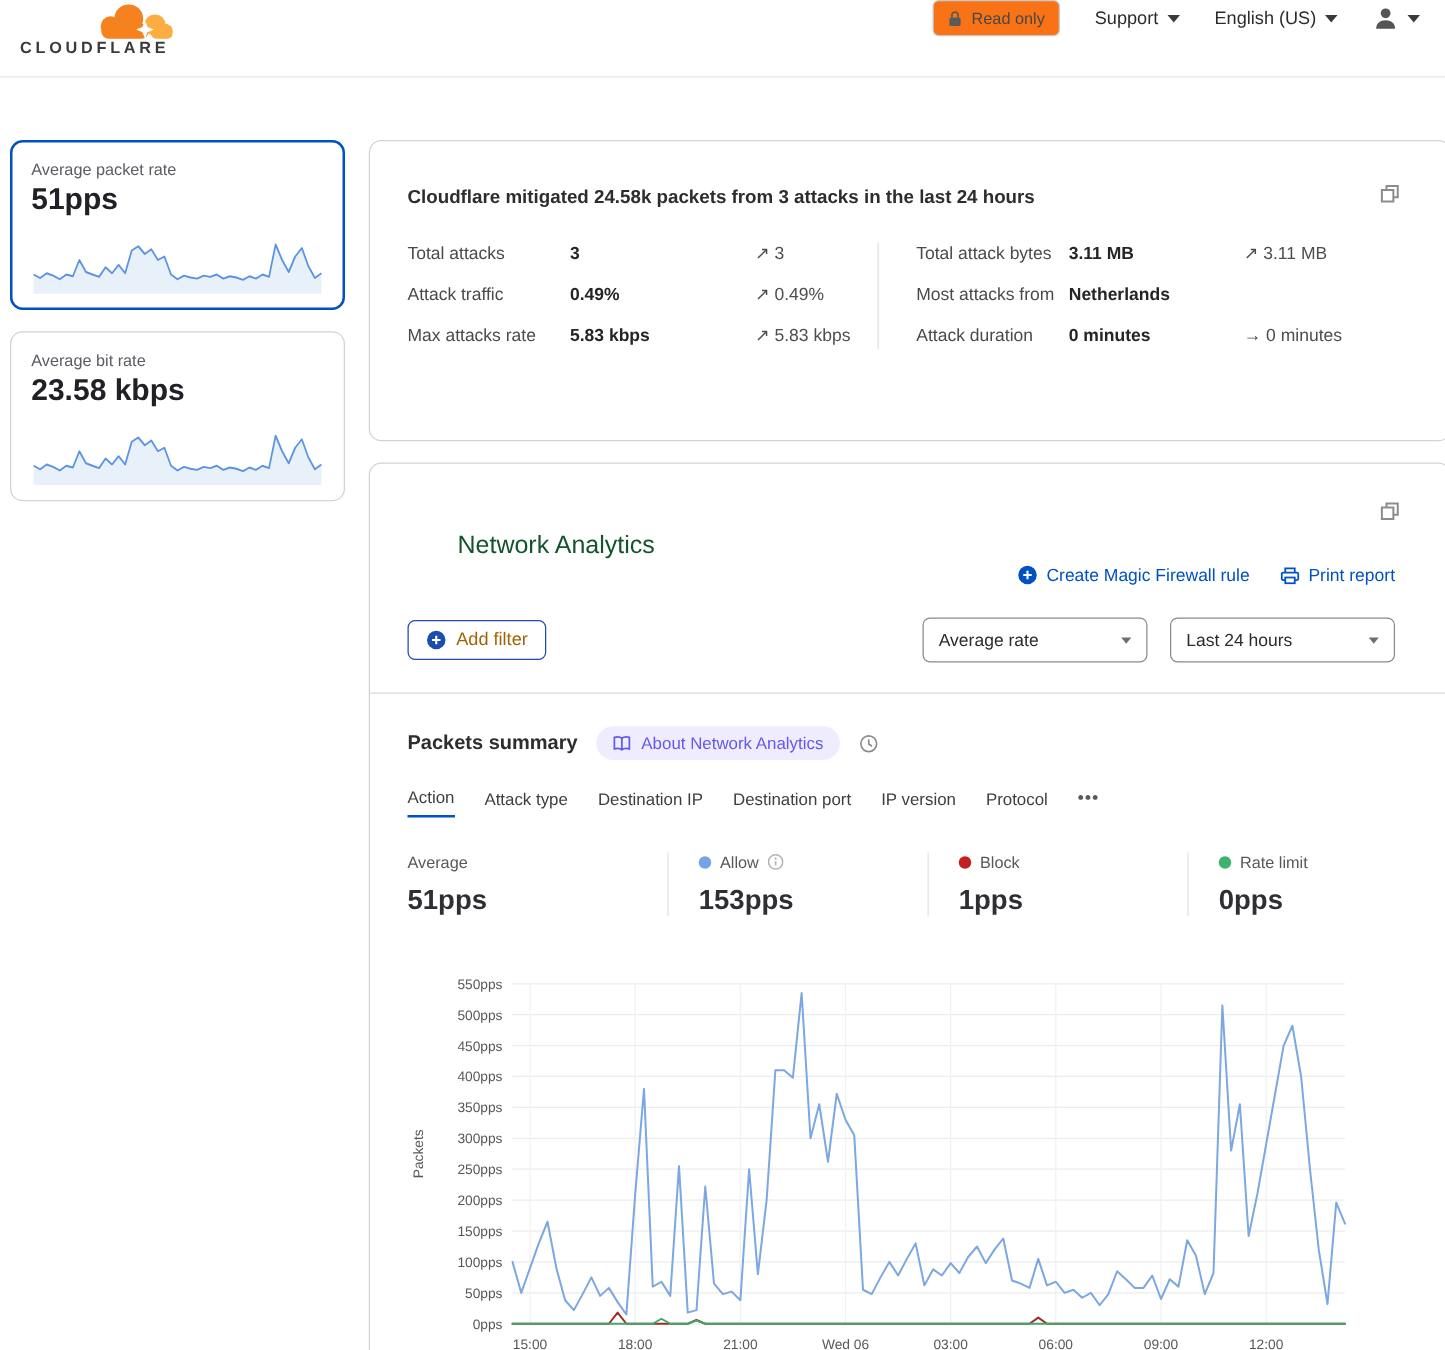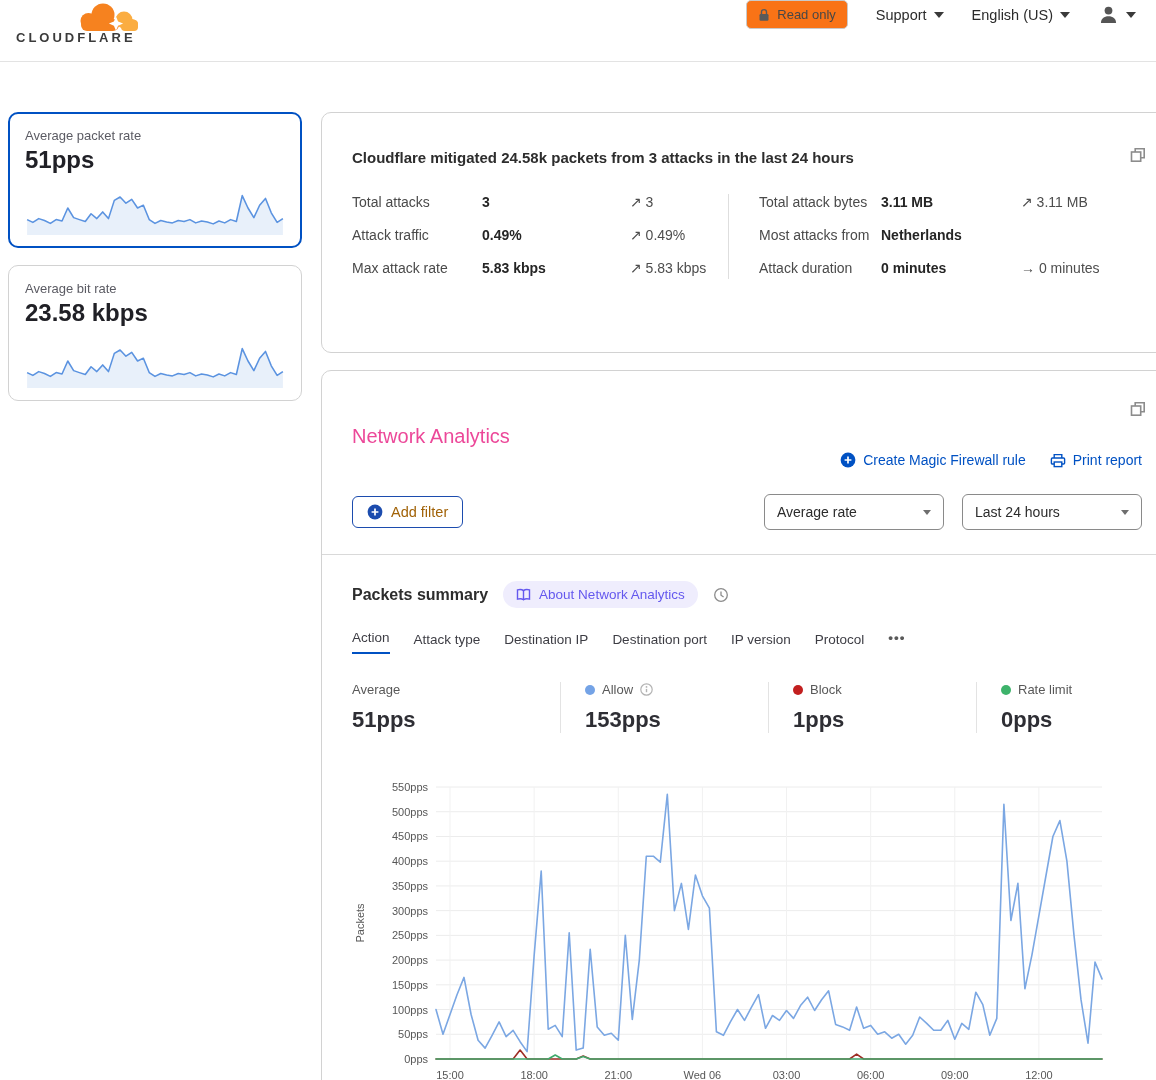--- a/index.html
+++ b/index.html
@@ -14,21 +14,21 @@
   .logo-text { position:absolute; left:0; bottom:5px; font-size:13px; font-weight:800;
     letter-spacing:3px; color:#3b3b3b; }
   .topbar-right { display:flex; align-items:center; gap:28px; }
   .readonly-chip { display:flex; align-items:center; gap:7px; border:1px solid #c9c9c9;
     background:#f97316; border-radius:5px; padding:6px 11px; font-size:13px; color:#474747; }
   .menu-item { display:flex; align-items:center; gap:7px; font-size:14.5px; color:#2b2b2b; cursor:pointer; }
   .caret { width:0; height:0; border:5px solid transparent; border-top:6px solid #3a3a3a; margin-top:5px; }
 
   
   .content { display:flex; gap:19px; padding:50px 0 0 8px; align-items:flex-start; }
-  .sidebar { width:294px; flex:none; }
+  .sidebar { width:268px; flex:none; }
   .main { width:866px; flex:none; }
 
   
   .side-card { border:1px solid #d2d2d2; border-radius:10px; background:#fff;
     padding:15px 16px 11px; margin-bottom:17px; }
   .side-card.active { border:2px solid #0051c3; padding:14px 15px 10px; }
   .side-card-title { font-size:13px; color:#5b5b63; margin-bottom:3px; }
   .side-card-value { font-size:24px; font-weight:700; color:#202026; margin-bottom:6px; }
   .spark { display:block; width:100%; height:56px; }
 
@@ -46,21 +46,21 @@
   .stats-group.right { grid-template-columns:112px 130px auto; width:auto; }
   .stat-label { color:#4a4a4a; line-height:1.5; }
   .stat-value { font-weight:700; color:#252525; line-height:1.5; }
   .stat-trend { color:#4d4d4d; line-height:1.5; white-space:nowrap; }
   .divider-v { width:1px; background:#dedede; margin:2px 30px 0 4px; }
 
   
   .analytics-head { padding:33px 30px 24px; border-bottom:1px solid #d9d9d9; }
   .analytics-title-row { display:flex; justify-content:space-between; align-items:center;
     margin-bottom:26px; padding-right:14px; }
-  .analytics-title { font-size:20px; font-weight:500; color:#ec4899; }
+  .analytics-title { font-size:20px; font-weight:500; color:#14532d;margin-left:40px; }
   .head-links { display:flex; gap:24px;margin-top:48px; }
   .blue-link { display:flex; align-items:center; gap:7px; font-size:14px; color:#0051c3; cursor:pointer; }
   .filter-row { display:flex; justify-content:space-between; align-items:center; padding-right:14px; }
   .add-filter { display:flex; align-items:center; gap:8px; border:1px solid #1c4cae; color:#a16207;
     background:#fff; border-radius:6px; padding:7px 14px; font-size:14.5px; font-family:inherit; cursor:pointer; }
   .selects { display:flex; gap:18px; }
   .select { width:180px; height:36px; border:1px solid #8a8a8a; border-radius:6px; background:#fff;
     display:flex; align-items:center; justify-content:space-between; padding:0 12px;
     font-size:14px; color:#2b2b2b; cursor:pointer;gap:33px; }
   .select .caret { border-top-color:#6e6e6e; border-width:4px; border-top-width:5px; margin-top:4px; }
@@ -165,21 +165,21 @@
       </span>
       <div class="summary-title">Cloudflare mitigated 24.58k packets from 3 attacks in the last 24 hours</div>
       <div class="summary-grid">
         <div class="stats-group">
           <span class="stat-label">Total attacks</span>
           <span class="stat-value">3</span>
           <span class="stat-trend">↗ 3</span>
           <span class="stat-label">Attack traffic</span>
           <span class="stat-value">0.49%</span>
           <span class="stat-trend">↗ 0.49%</span>
-          <span class="stat-label">Max attack rate</span>
+          <span class="stat-label">Max attacks rate</span>
           <span class="stat-value">5.83 kbps</span>
           <span class="stat-trend">↗ 5.83 kbps</span>
         </div>
         <div class="divider-v"></div>
         <div class="stats-group right">
           <span class="stat-label">Total attack bytes</span>
           <span class="stat-value">3.11 MB</span>
           <span class="stat-trend">↗ 3.11 MB</span>
           <span class="stat-label">Most attacks from</span>
           <span class="stat-value">Netherlands</span>

